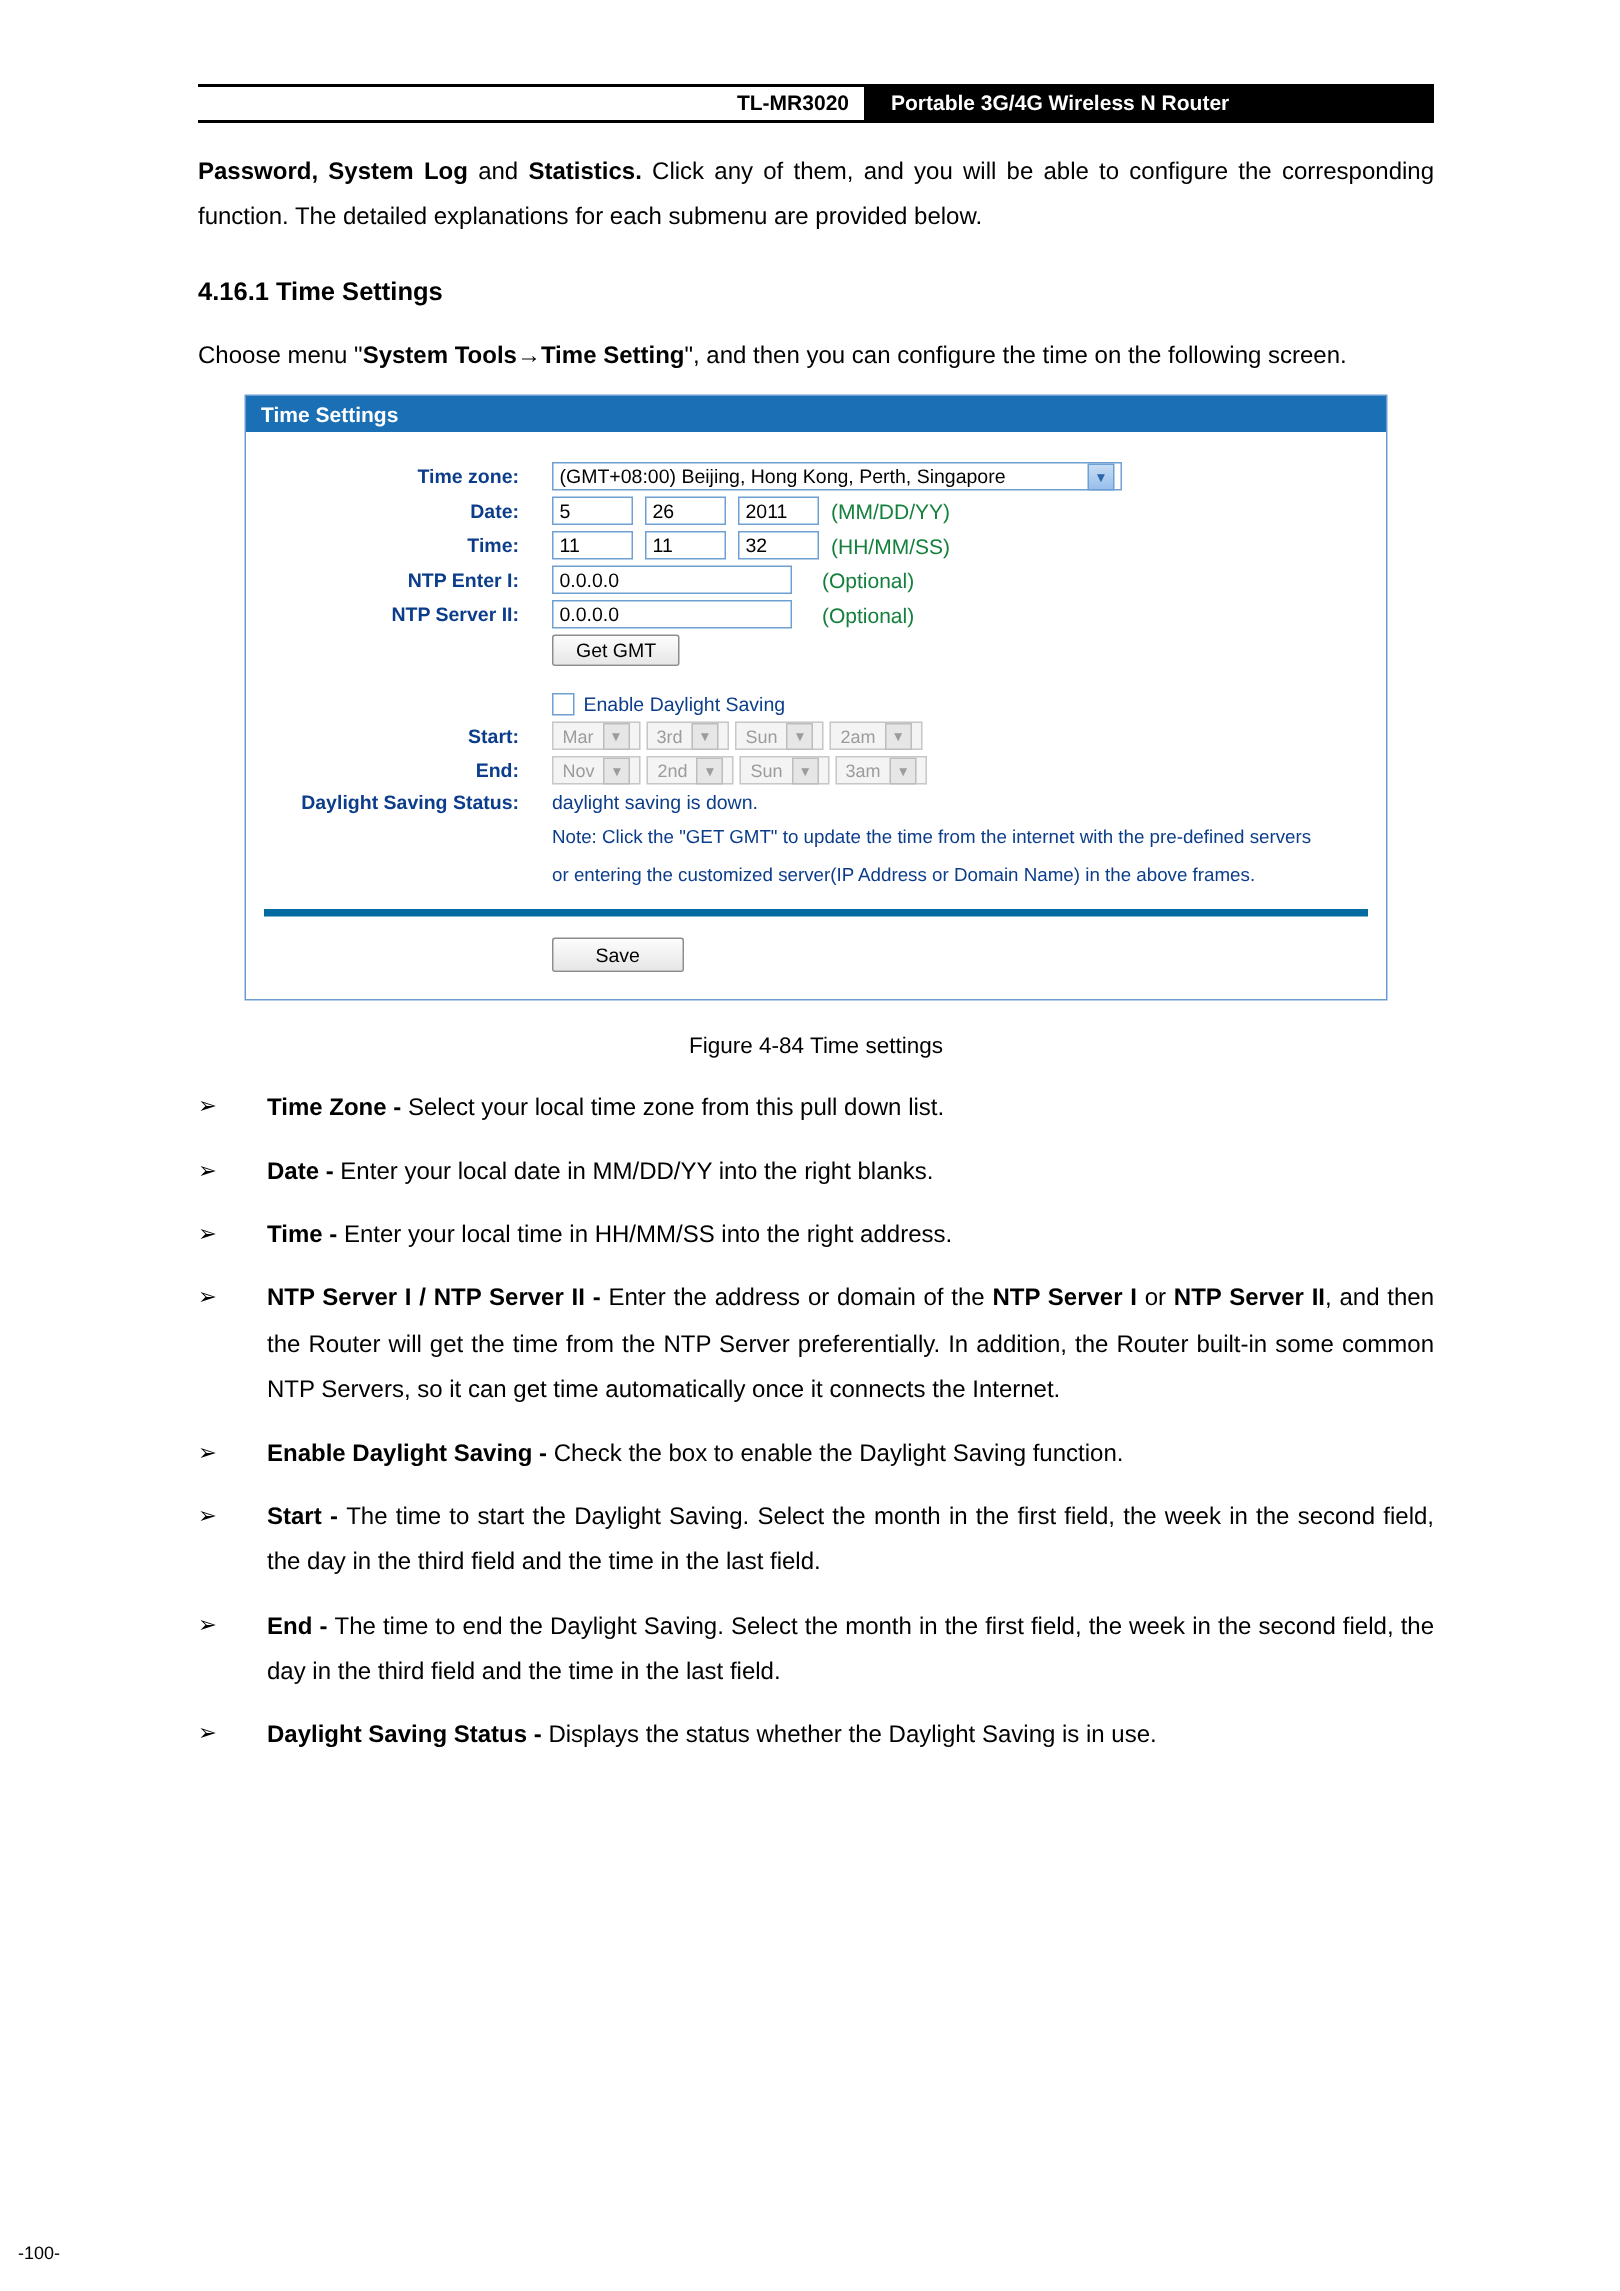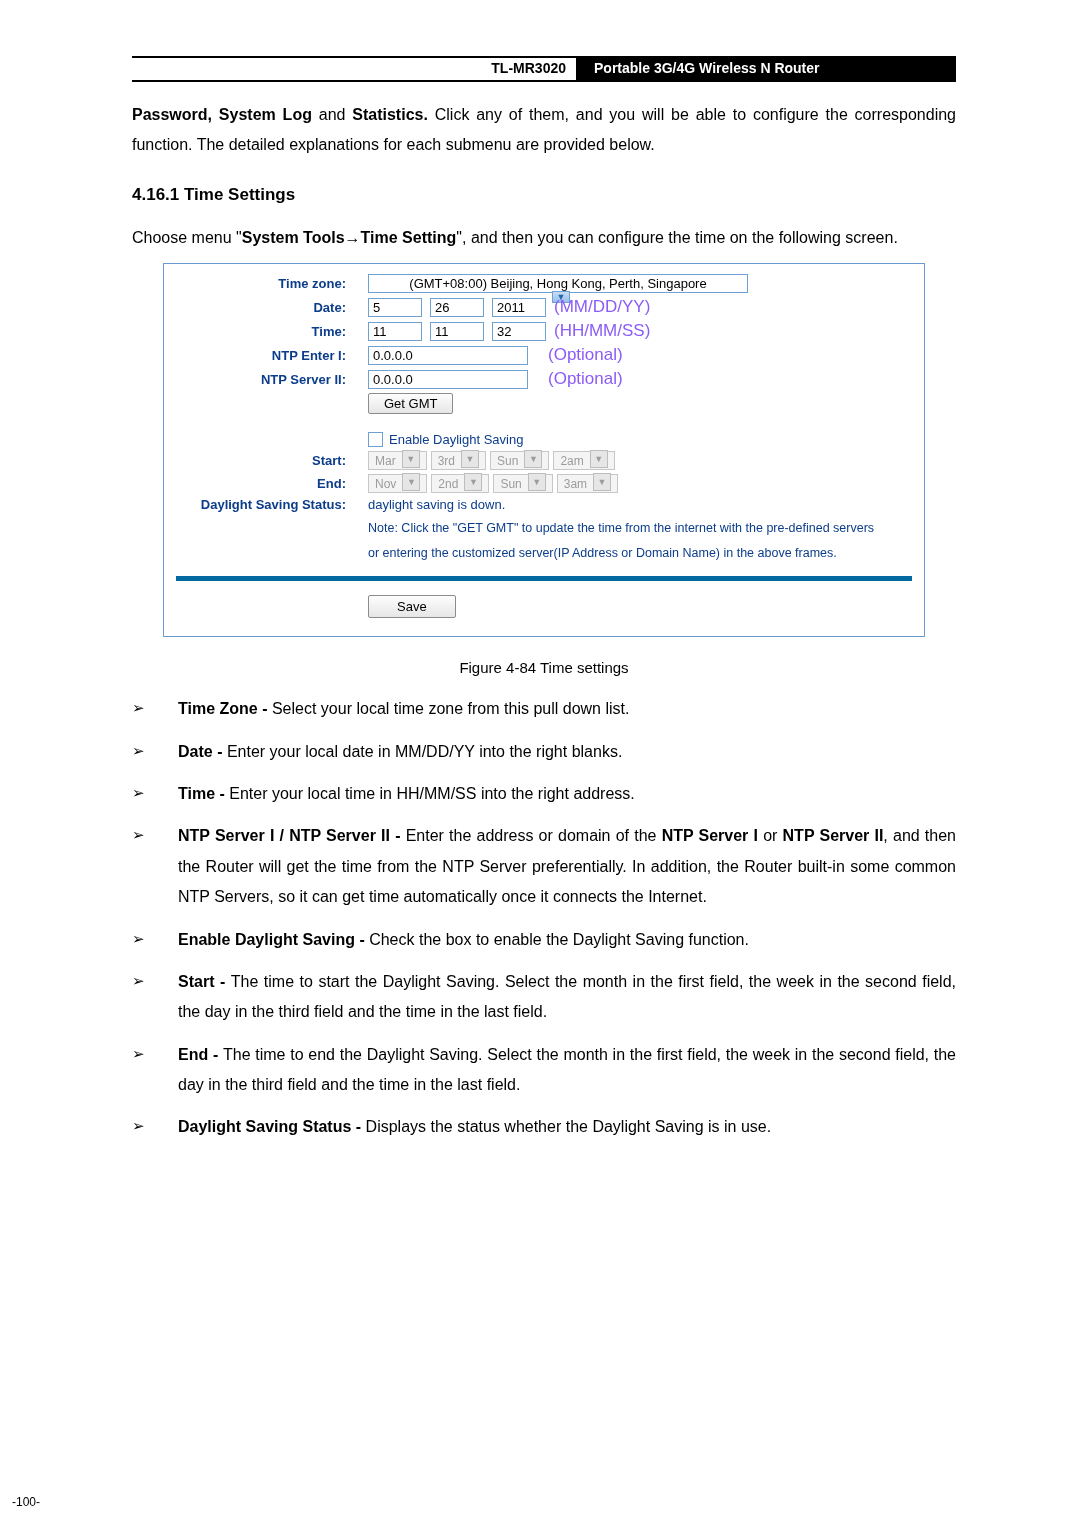--- a/index.html
+++ b/index.html
@@ -113,38 +113,38 @@
     font-size: 9px;
     color: #2b65a9;
   }
   .sel-arrow.disabled {
     background: #e6e6e6;
     color: #9c9c9c;
     border-color: #bdbdbd;
   }
   .inp.small { width: 54px; margin-right: 8px; }
   .inp.med  { width: 160px; margin-right: 20px; }
-  .hint { color: #8b5cf6; font-size: 17px; }
+  .hint { color: #15803d; font-size: 14px; }
   .btn {
     display: inline-block;
     border: 1px solid #8c8c8c;
     background: linear-gradient(#fdfdfd,#e6e6e6);
     padding: 2px 15px;
     font-size: 13px;
     border-radius: 2px;
   }
   .dsel {
     border: 1px solid #c7c7c7;
     background: #f4f4f4;
     color: #9c9c9c;
     padding: 1px 6px 1px 6px;
     height: 19px;
     box-sizing: border-box;
     display: inline-flex;
-    align-items: flex-end;
+    align-items: center;
     margin-right: 4px;
     font-size: 12px;
   }
   .cbx {
     width: 13px;
     height: 13px;
     border: 1px solid #6ea0d3;
     margin-right: 6px;
     display: inline-block;
   }
@@ -210,25 +210,26 @@
     <b>Password, System Log</b><span> and </span><b>Statistics.</b><span> Click any of them, and you will be able to configure the corresponding function. The detailed explanations for each submenu are provided below.</span>
   </p>
 
   <div class="section-title">4.16.1  Time Settings</div>
 
   <p>
     <span>Choose menu "</span><b>System Tools</b><span>→</span><b>Time Setting</b><span>", and then you can configure the time on the following screen.</span>
   </p>
 
   <div class="screenshot">
+    <div class="shot-head">Time Settings</div>
     <div class="shot-body">
 
       <div class="row">
         <div class="lab">Time zone:</div>
-        <div class="sel" style="width:380px;flex-direction:column;">
+        <div class="sel" style="width:380px;">
           <span>(GMT+08:00) Beijing, Hong Kong, Perth, Singapore</span>
           <span style="flex:1"></span>
           <span class="sel-arrow">▼</span>
         </div>
       </div>
 
       <div class="row">
         <div class="lab">Date:</div>
         <input class="inp small" value="5" style="">
         <input class="inp small" value="26" style="">

